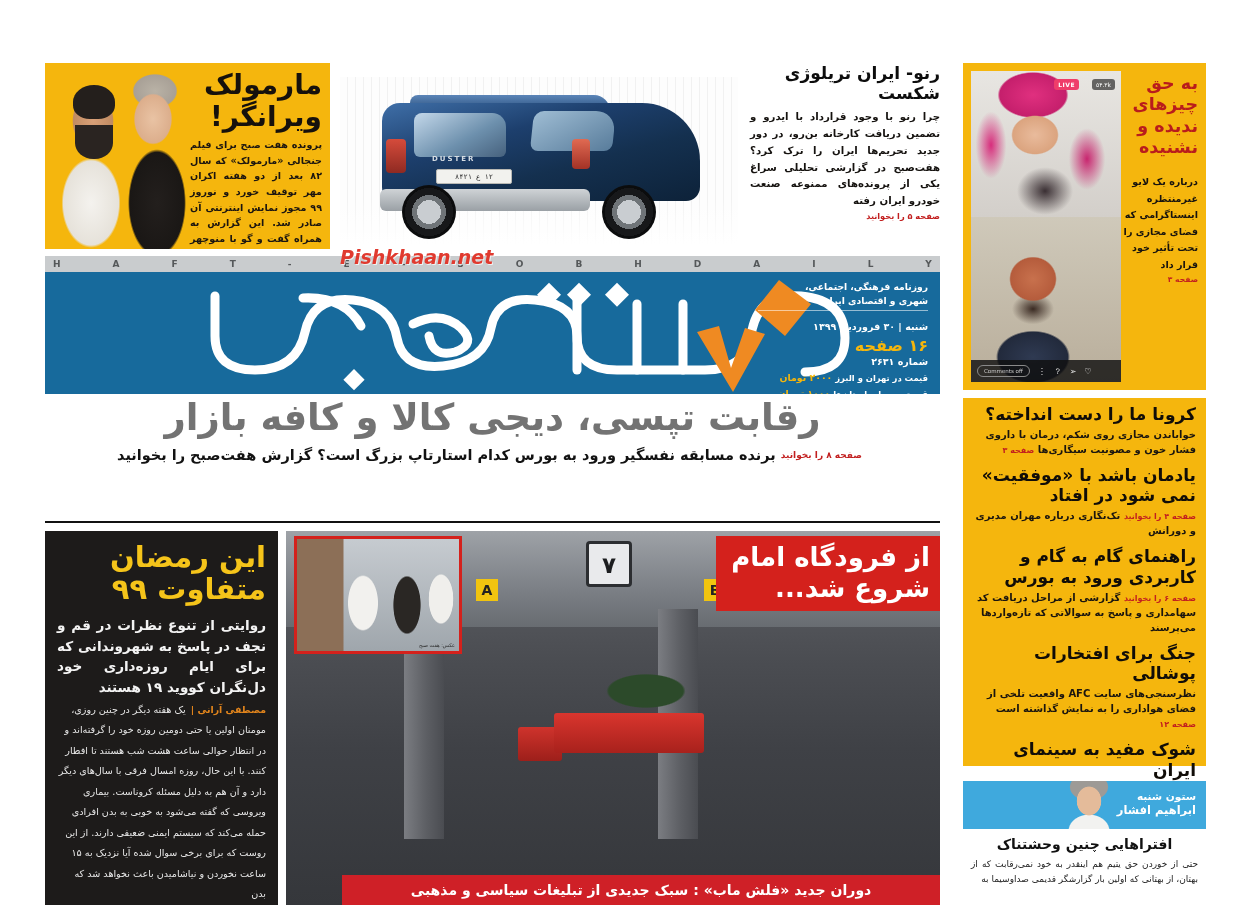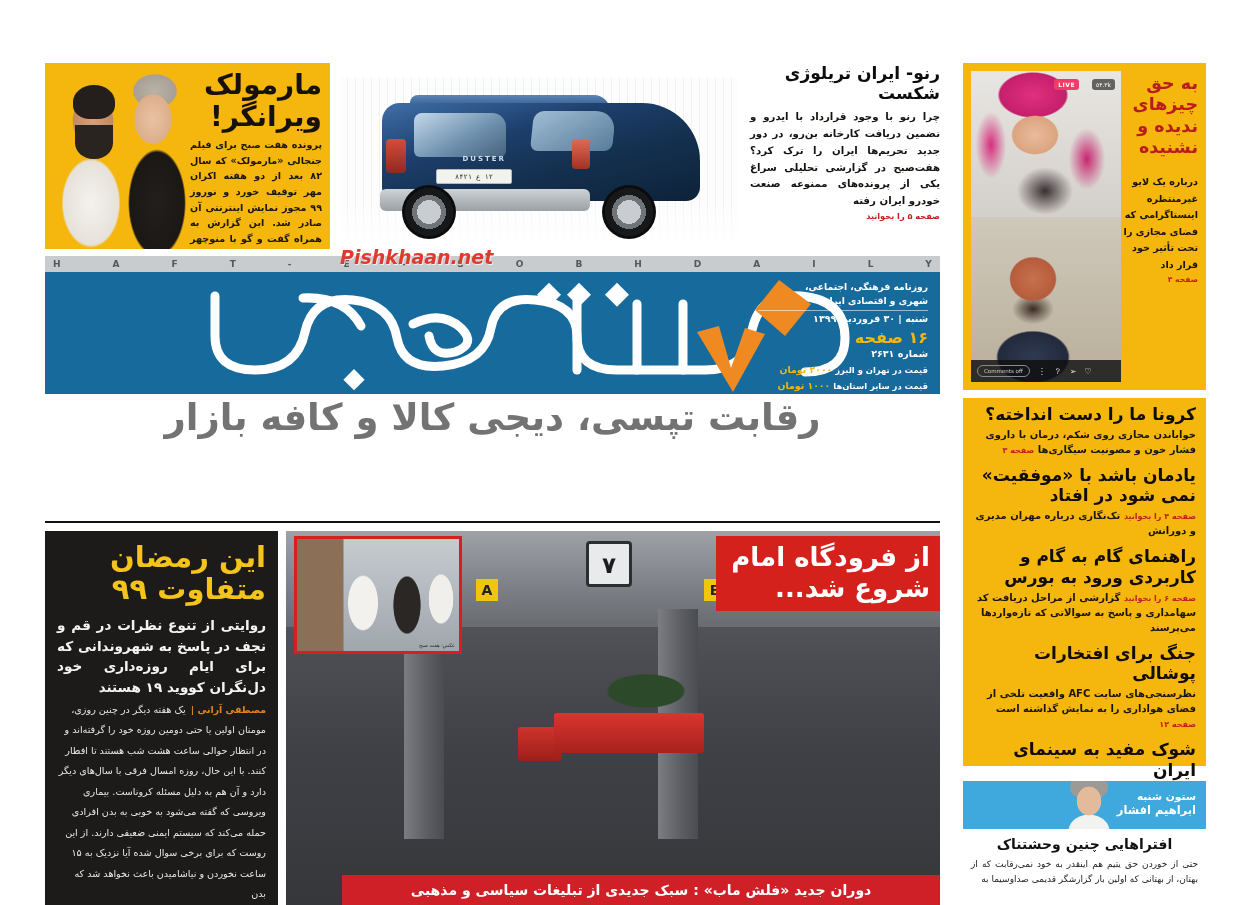--- a/index.html
+++ b/index.html
@@ -101,21 +101,21 @@
     border-radius: 6px;
   }
   .car-plate {
     position: absolute; left: 96px; top: 92px; width: 76px; height: 15px;
     background: #f2f2ee; border: 1px solid #b9b9b4; border-radius: 2px;
     font-size: 7px; color: #2a2a2a; text-align: center; line-height: 14px;
     font-family: "DejaVu Sans Mono", monospace;
   }
   .car-model {
     position: absolute; left: 92px; top: 78px; width: 74px;
-    font-size: 7px; letter-spacing: 2px; color: #d6dde3; text-align: right; font-weight: bold;
+    font-size: 7px; letter-spacing: 2px; color: #d6dde3; text-align: left; font-weight: bold;
   }
   .car-light-l {
     position: absolute; left: 46px; top: 62px; width: 20px; height: 34px;
     background: linear-gradient(180deg, #d54b3b, #8f2a22); border-radius: 4px;
   }
   .car-light-r {
     position: absolute; left: 232px; top: 62px; width: 18px; height: 30px;
     background: linear-gradient(180deg, #e06a52, #a33226); border-radius: 4px;
   }
   .wheel {
@@ -203,21 +203,21 @@
   #masthead {
     left: 45px; top: 272px; width: 895px; height: 122px;
     background: #176a9c; overflow: hidden;
   }
   #masthead-info {
     position: absolute; right: 12px; top: 8px; width: 170px; text-align: right; color: #ffffff;
   }
   .mh-line { font-size: 9.2px; line-height: 1.5; font-weight: bold; }
   .mh-date {
     font-size: 9.5px; font-weight: bold; border-top: 1px solid rgba(255,255,255,.55);
-    padding-top: 2px; margin-top: 2px;
+    padding-top: 10px; margin-top: 2px;
   }
   .mh-pages { font-size: 16px; font-weight: bold; color: #f5b60d; margin-top: 4px; }
   .mh-issue { font-size: 9.5px; font-weight: bold; margin-top: 1px; }
   .mh-price { font-size: 8.4px; font-weight: bold; margin-top: 5px; color: #ffffff; }
   .mh-price b { color: #f5b60d; font-size: 9.4px; }
 
   #logo-svg { position: absolute; left: 140px; top: 2px; }
 
   
   #main-head {
@@ -504,20 +504,24 @@
       </div>
       <div class="mh-price rtl">
         <span>قیمت در سایر استان‌ها</span>
         <b>۱۰۰۰ تومان</b>
       </div>
     </div>
   </div>
 
   <div class="abs" id="main-head">
     <div id="main-head-title" class="rtl">رقابت تپسی، دیجی کالا و کافه بازار</div>
+    <div id="main-head-sub" class="rtl">
+      <span id="main-head-ref">صفحه ۸ را بخوانید</span>
+      <span>برنده مسابقه نفسگیر ورود به بورس کدام استارتاپ بزرگ است؟ گزارش هفت‌صبح را بخوانید</span>
+    </div>
   </div>
   <div class="abs" id="head-rule"></div>
 
   <div class="abs" id="left-col">
     <div id="left-title" class="rtl">این رمضان متفاوت ۹۹</div>
     <div id="left-deck" class="rtl">روایتی از تنوع نظرات در قم و نجف در پاسخ به شهروندانی که برای ایام روزه‌داری خود دل‌نگران کووید ۱۹ هستند</div>
     <div class="rtl">
       <span id="left-byline">مصطفی آرانی |</span>
       <span id="left-body">یک هفته دیگر در چنین روزی، مومنان اولین یا حتی دومین روزه خود را گرفته‌اند و در انتظار حوالی ساعت هشت شب هستند تا افطار کنند. با این حال، روزه امسال فرقی با سال‌های دیگر دارد و آن هم به دلیل مسئله کروناست. بیماری ویروسی که گفته می‌شود به خوبی به بدن افرادی حمله می‌کند که سیستم ایمنی ضعیفی دارند. از این روست که برای برخی سوال شده آیا نزدیک به ۱۵ ساعت نخوردن و نیاشامیدن باعث نخواهد شد که بدن</span>
     </div>

